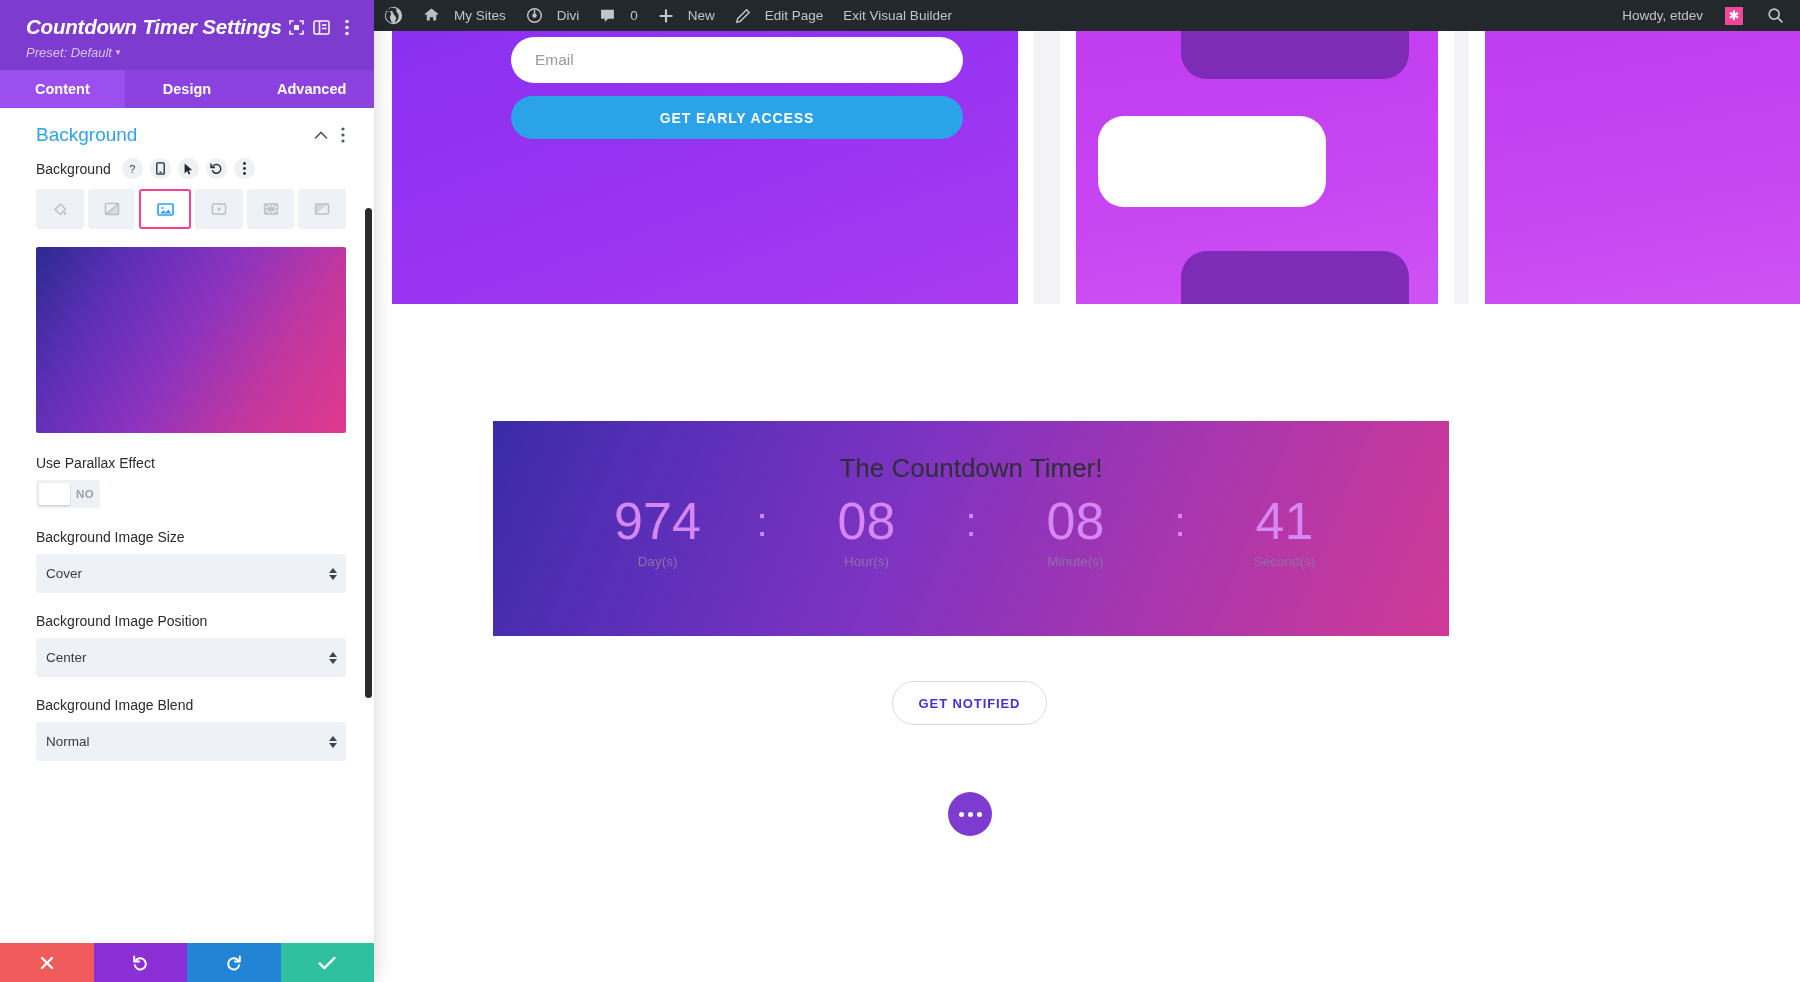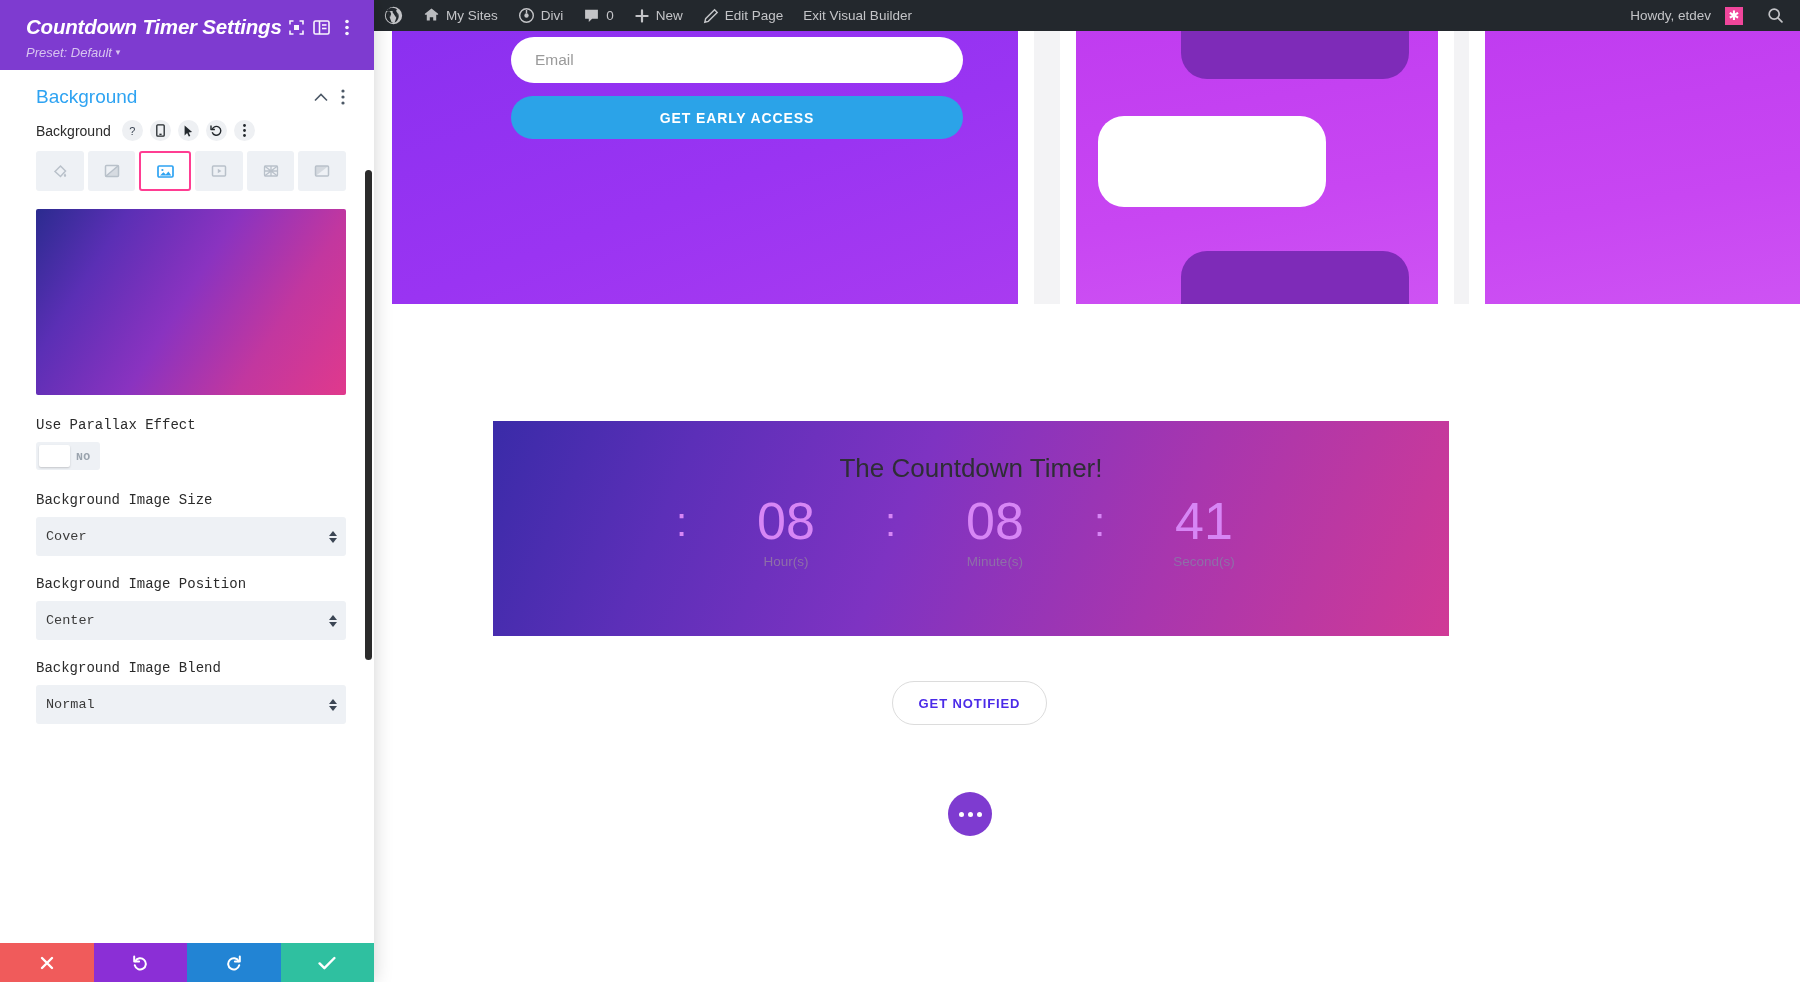--- a/index.html
+++ b/index.html
@@ -88,21 +88,21 @@
   .bg-type.selected {
     background: #ffffff; border: 2px solid #FF3D92; color: #2EA3F2;
   }
 
   #bg-preview {
     margin: 0 28px 22px 28px; height: 186px; border-radius: 2px;
     background: linear-gradient(122deg, #2B2B8F 0%, #5B2FB5 22%, #8A33C0 48%, #C2379F 74%, #E0398C 100%);
     cursor: pointer;
   }
 
-  .field-block { padding: 0 28px; margin-bottom: 20px; font-family: Liberation Mono, monospace; }
+  .field-block { padding: 0 28px; margin-bottom: 20px; }
   .field-title { font-size: 14px; color: #2b2b2b; margin-bottom: 9px; }
 
   .toggle-wrap {
     display: inline-flex; align-items: center;
     background: #eef1f5; border-radius: 3px; padding: 3px; width: 64px; height: 28px;
     cursor: pointer;
   }
   .toggle-knob {
     width: 31px; height: 22px; background: #fff; border-radius: 2px;
     box-shadow: 0 1px 2px rgba(0,0,0,.18);
@@ -136,21 +136,21 @@
   #act-redo    { background: #2284D4; }
   #act-save    { background: #2FC0A0; }
 
   
   #wp-adminbar {
     position: absolute; left: 374px; top: 0; width: 1426px; height: 31px;
     background: #23282D; color: #C3C4C7;
     display: flex; align-items: center; font-size: 13.5px; z-index: 30;
   }
   .ab-item {
-    display: flex; align-items: center; gap: 6px;
+    display: flex; align-items: center; gap: 14px;
     padding: 0 10px; height: 31px; cursor: pointer; white-space: nowrap;
   }
   .ab-item:first-child { padding-left: 10px; }
   #ab-right { margin-left: auto; display: flex; align-items: center; }
   #ab-avatar {
     width: 18px; height: 18px; background: #F0469B; margin-left: 8px;
     display: flex; align-items: center; justify-content: center;
     color: #fff; font-size: 13px; line-height: 1;
   }
   #ab-search { padding: 0 16px 0 14px; cursor: pointer; display:flex; align-items:center; }
@@ -280,20 +280,25 @@
             <circle cx="2" cy="8.5" r="1.8"></circle>
             <circle cx="2" cy="14.5" r="1.8"></circle>
         </svg>
       </div>
     </div>
     <div id="panel-preset">
       <span>Preset: Default</span><span class="caret">▼</span>
     </div>
   </div>
 
+  <div id="panel-tabs">
+    <div class="panel-tab active">Content</div>
+    <div class="panel-tab">Design</div>
+    <div class="panel-tab">Advanced</div>
+  </div>
 
   <div id="panel-body">
     <div id="panel-scroll">
 
       <div id="section-head">
         <div id="section-title">Background</div>
         <div class="sec-ico">
           <svg width="14" height="9" viewBox="0 0 14 9" fill="none" stroke="#4c5866" stroke-width="1.6">
               <path d="M1 7.5L7 1.5l6 6"></path>
             </svg>
@@ -531,20 +536,24 @@
       <div class="mid-shape-bot"></div>
     </div>
     <div id="hero-gap2"></div>
     <div id="hero-right"></div>
   </div>
 
   <div id="countdown-module">
     <div id="countdown-title">The Countdown Timer!</div>
     <div id="countdown-row">
 
+      <div class="cd-unit">
+        <div class="cd-num">974</div>
+        <div class="cd-label">Day(s)</div>
+      </div>
       <div class="cd-sep">:</div>
 
       <div class="cd-unit">
         <div class="cd-num">08</div>
         <div class="cd-label">Hour(s)</div>
       </div>
       <div class="cd-sep">:</div>
 
       <div class="cd-unit">
         <div class="cd-num">08</div>

